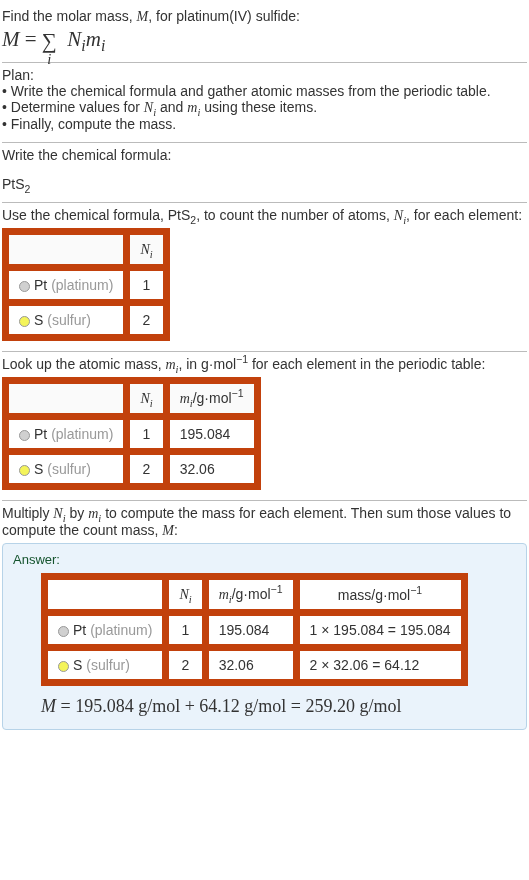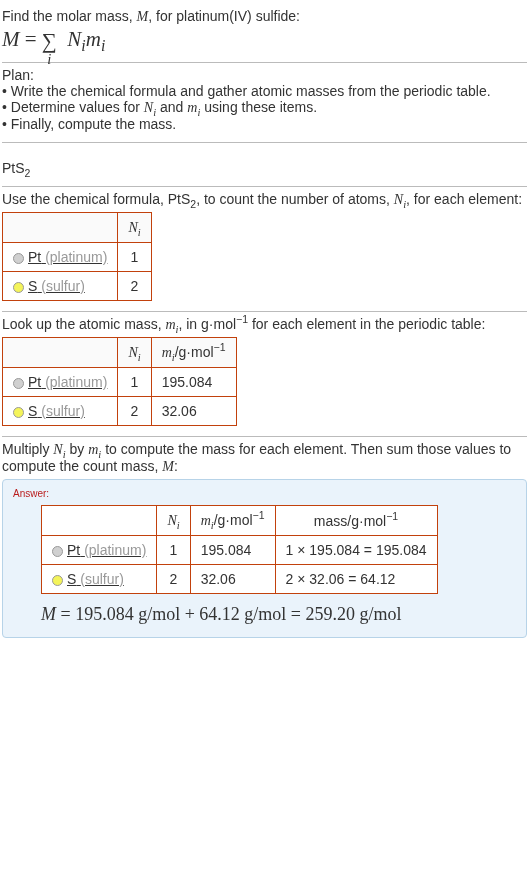--- a/index.html
+++ b/index.html
@@ -26,54 +26,54 @@
     font-size: 21px;
   }
   .sub { vertical-align: sub; font-size: 0.75em; line-height: 0; }
   .sup { vertical-align: super; font-size: 0.75em; line-height: 0; }
   .upright { font-style: normal; }
   table.data {
     border-collapse: collapse;
     margin-top: 4px;
   }
   table.data th, table.data td {
-    border: 1px solid #c2410c;
+    border: 7px solid #c2410c;
     padding: 6px 10px;
     text-align: left;
     font-weight: normal;
     font-size: 14px;
   }
   table.data th {
     background: #fafafa;
     text-align: center;
   }
   table.data td.center { text-align: center; }
-  .elcell { white-space: nowrap; text-decoration: underline; }
+  .elcell { white-space: nowrap; }
   .swatch {
     display: inline-block;
     width: 11px;
     height: 11px;
     border-radius: 50%;
     border: 1px solid #999;
     vertical-align: middle;
     margin-right: 4px;
   }
   .sym { color: #333; }
   .elname { color: #999; }
   .ital { font-family: "Times New Roman", serif; font-style: italic; }
   .answer-box {
     background: #eaf3fb;
     border: 1px solid #b7d3e8;
     border-radius: 4px;
     padding: 8px 10px 12px 10px;
     margin-top: 4px;
   }
   .answer-label {
-    color: #b91c1c;
-    font-size: 10px;
+    color: #14532d;
+    font-size: 13px;
     margin-bottom: 6px;
   }
   .answer-box table.data {
     margin-left: 28px;
     background: #fff;
   }
   .answer-box table.data th, .answer-box table.data td {
     background: #fff;
   }
   .final-line {
@@ -114,20 +114,21 @@
   <div>Plan:</div>
   <div>• Write the chemical formula and gather atomic masses from the periodic table.</div>
   <div>
     <span>• Determine values for </span><span class="ital">N<span class="sub">i</span></span><span> and </span><span class="ital">m<span class="sub">i</span></span><span> using these items.</span>
   </div>
   <div>• Finally, compute the mass.</div>
 </div>
 <hr class="sep">
 
 <div class="section">
+  <div>Write the chemical formula:</div>
   <div style="margin-top:13px;">
     <span>PtS</span><span class="sub">2</span>
   </div>
 </div>
 <hr class="sep">
 
 <div class="section">
   <div>
     <span>Use the chemical formula, PtS</span><span class="sub">2</span><span>, to count the number of atoms, </span><span class="ital">N<span class="sub">i</span></span><span>, for each element:</span>
   </div>

